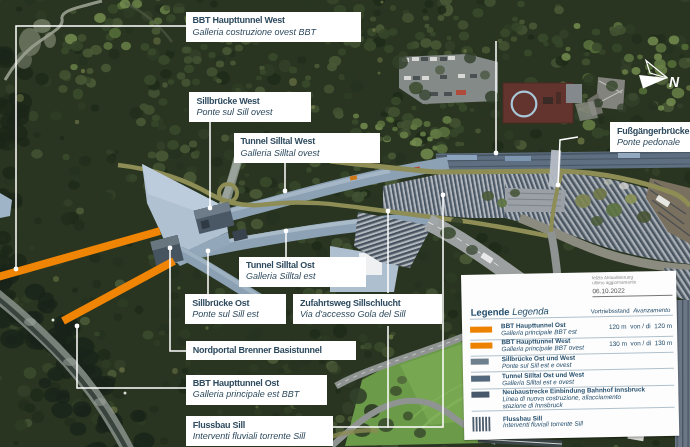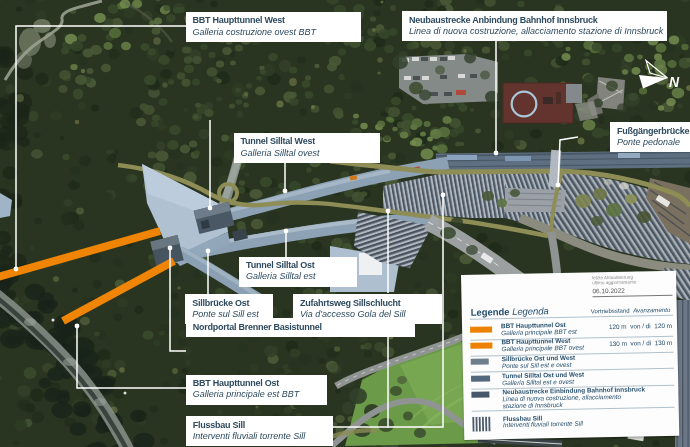--- a/index.html
+++ b/index.html
@@ -1550,27 +1550,27 @@
 <circle cx="558" cy="185" r="2.4"></circle>
 <circle cx="286" cy="231" r="2.4"></circle>
 <circle cx="208" cy="251" r="2.4"></circle>
 <circle cx="170" cy="248" r="2.4"></circle>
 <circle cx="77" cy="326" r="2.4"></circle>
 <circle cx="388" cy="211" r="2.4"></circle>
 <circle cx="443" cy="195" r="2.4"></circle>
 </g>
 </svg>
 <div class="lbl" style="left:185.5px;top:11.8px;width:175.5px"><b>BBT Haupttunnel West</b><br><i>Galleria costruzione ovest BBT</i></div>
-<div class="lbl" style="left:402px;top:11px;width:265px"><b>Neubaustrecke Anbindung Bahnhof Innsbruck</b><br><i>Linea di nuova costruzione, allacciamento stazione di Innsbruck</i></div>
+<div class="lbl" style="left:189.4px;top:92.4px;width:122px"><b>Sillbrücke West</b><br><i>Ponte sul Sill ovest</i></div>
 <div class="lbl" style="left:233.5px;top:132.9px;width:146px"><b>Tunnel Silltal West</b><br><i>Galleria Silltal ovest</i></div>
 <div class="lbl" style="left:610px;top:122px;width:119px"><b>Fußgängerbrücke</b><br><i>Ponte pedonale</i></div>
-<div class="lbl" style="left:239.1px;top:256.6px;width:118px"><b>Tunnel Silltal Ost</b><br><i>Galleria Silltal est</i></div>
-<div class="lbl" style="left:185.3px;top:294px;width:88px"><b>Sillbrücke Ost</b><br><i>Ponte sul Sill est</i></div>
+<div class="lbl" style="left:239.1px;top:256.6px;width:127px"><b>Tunnel Silltal Ost</b><br><i>Galleria Silltal est</i></div>
+<div class="lbl" style="left:185.3px;top:294px;width:101px"><b>Sillbrücke Ost</b><br><i>Ponte sul Sill est</i></div>
 <div class="lbl" style="left:293px;top:294px;width:149px"><b>Zufahrtsweg Sillschlucht</b><br><i>Via d'accesso Gola del Sill</i></div>
-<div class="lbl" style="left:185.7px;top:318px;width:229px"><b>Nordportal Brenner Basistunnel</b><br></div>
+<div class="lbl" style="left:185.7px;top:341px;width:170px"><b>Nordportal Brenner Basistunnel</b><br></div>
 <div class="lbl" style="left:185.7px;top:374.6px;width:141.6px"><b>BBT Haupttunnel Ost</b><br><i>Galleria principale est BBT</i></div>
 <div class="lbl" style="left:185.7px;top:416.1px;width:147.4px"><b>Flussbau Sill</b><br><i>Interventi fluviali torrente Sill</i></div>
 <div id="legend">
 <div class="meta">letzte Aktualisierung<br>ultimo aggiornamento</div>
 <div class="date">06.10.2022</div>
 <div class="dateline"></div>
 <div class="lghead"><b>Legende</b> <i>Legenda</i></div>
 <div class="vort">Vortriebsstand&nbsp; <i>Avanzamento</i></div>
 <div class="sep" style="top:43.9px"></div>
 <div class="chip" style="top:51.7px;width:21.5px;background:#ec8200"></div>

